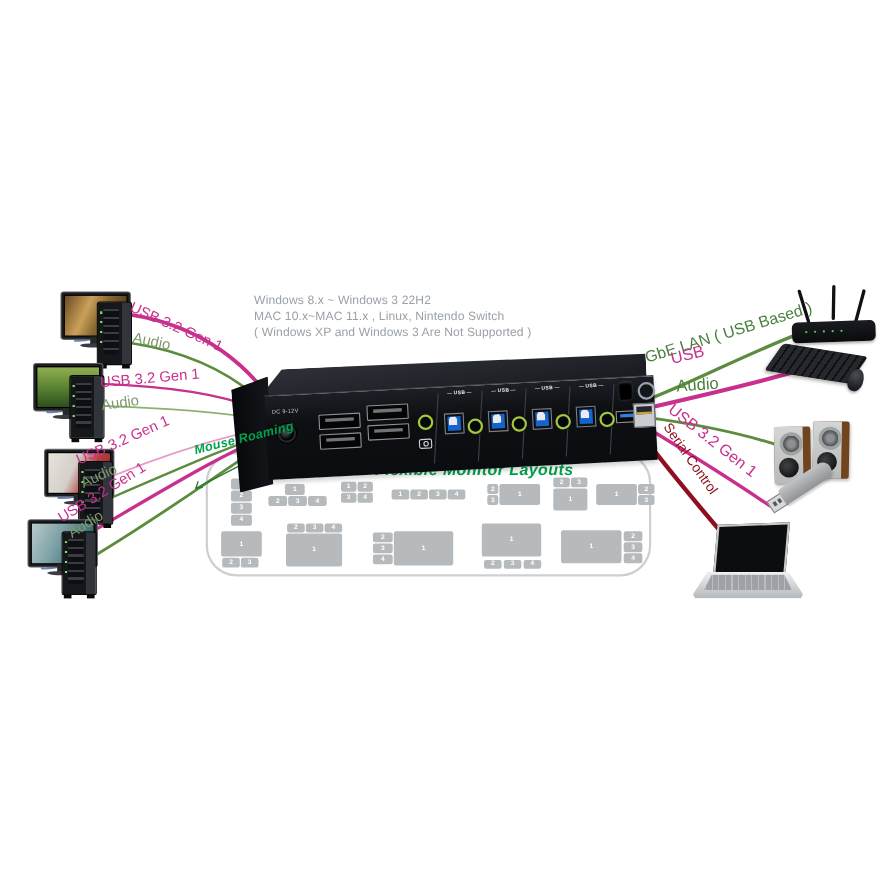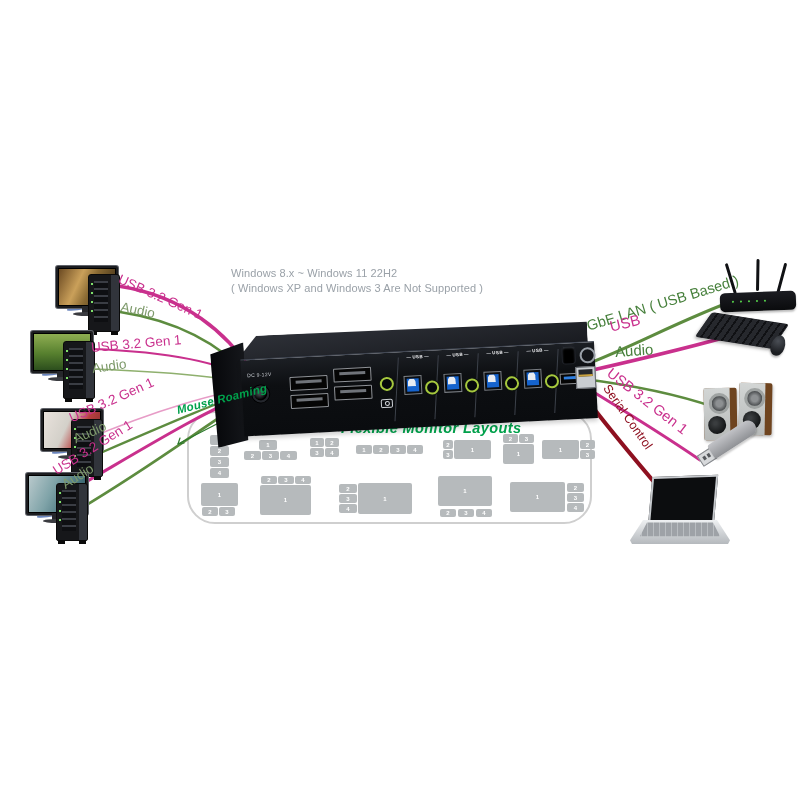--- a/index.html
+++ b/index.html
@@ -288,21 +288,22 @@
         <div class="usbmark" style="left: 285px; top: 3px;">USB</div>
         <div class="usbb" style="left: 282px; top: 24px;">
           <div class="plug"></div>
           <div class="notch"></div>
         </div>
         <div class="jack" style="left: 303px; top: 30px;"></div>
       </div>
   </div>
 
   <div class="abs notice z5">
-    <div>Windows 8.x ~ Windows 11 22H2</div>
+    <div>Windows 8.x ~ Windows 3 22H2</div>
+    <div>MAC 10.x~MAC 11.x , Linux, Nintendo Switch</div>
     <div>( Windows XP and Windows 3 Are Not Supported )</div>
   </div>
 
   <div id="computers" class="abs z4" style="left:0;top:0;">
       <div>
         <div class="monitor" style="left: 56px; top: 266px;">
           <div class="screen scr-tiger"></div>
           <div class="m-stand"></div>
           <div class="m-base"></div>
         </div>

